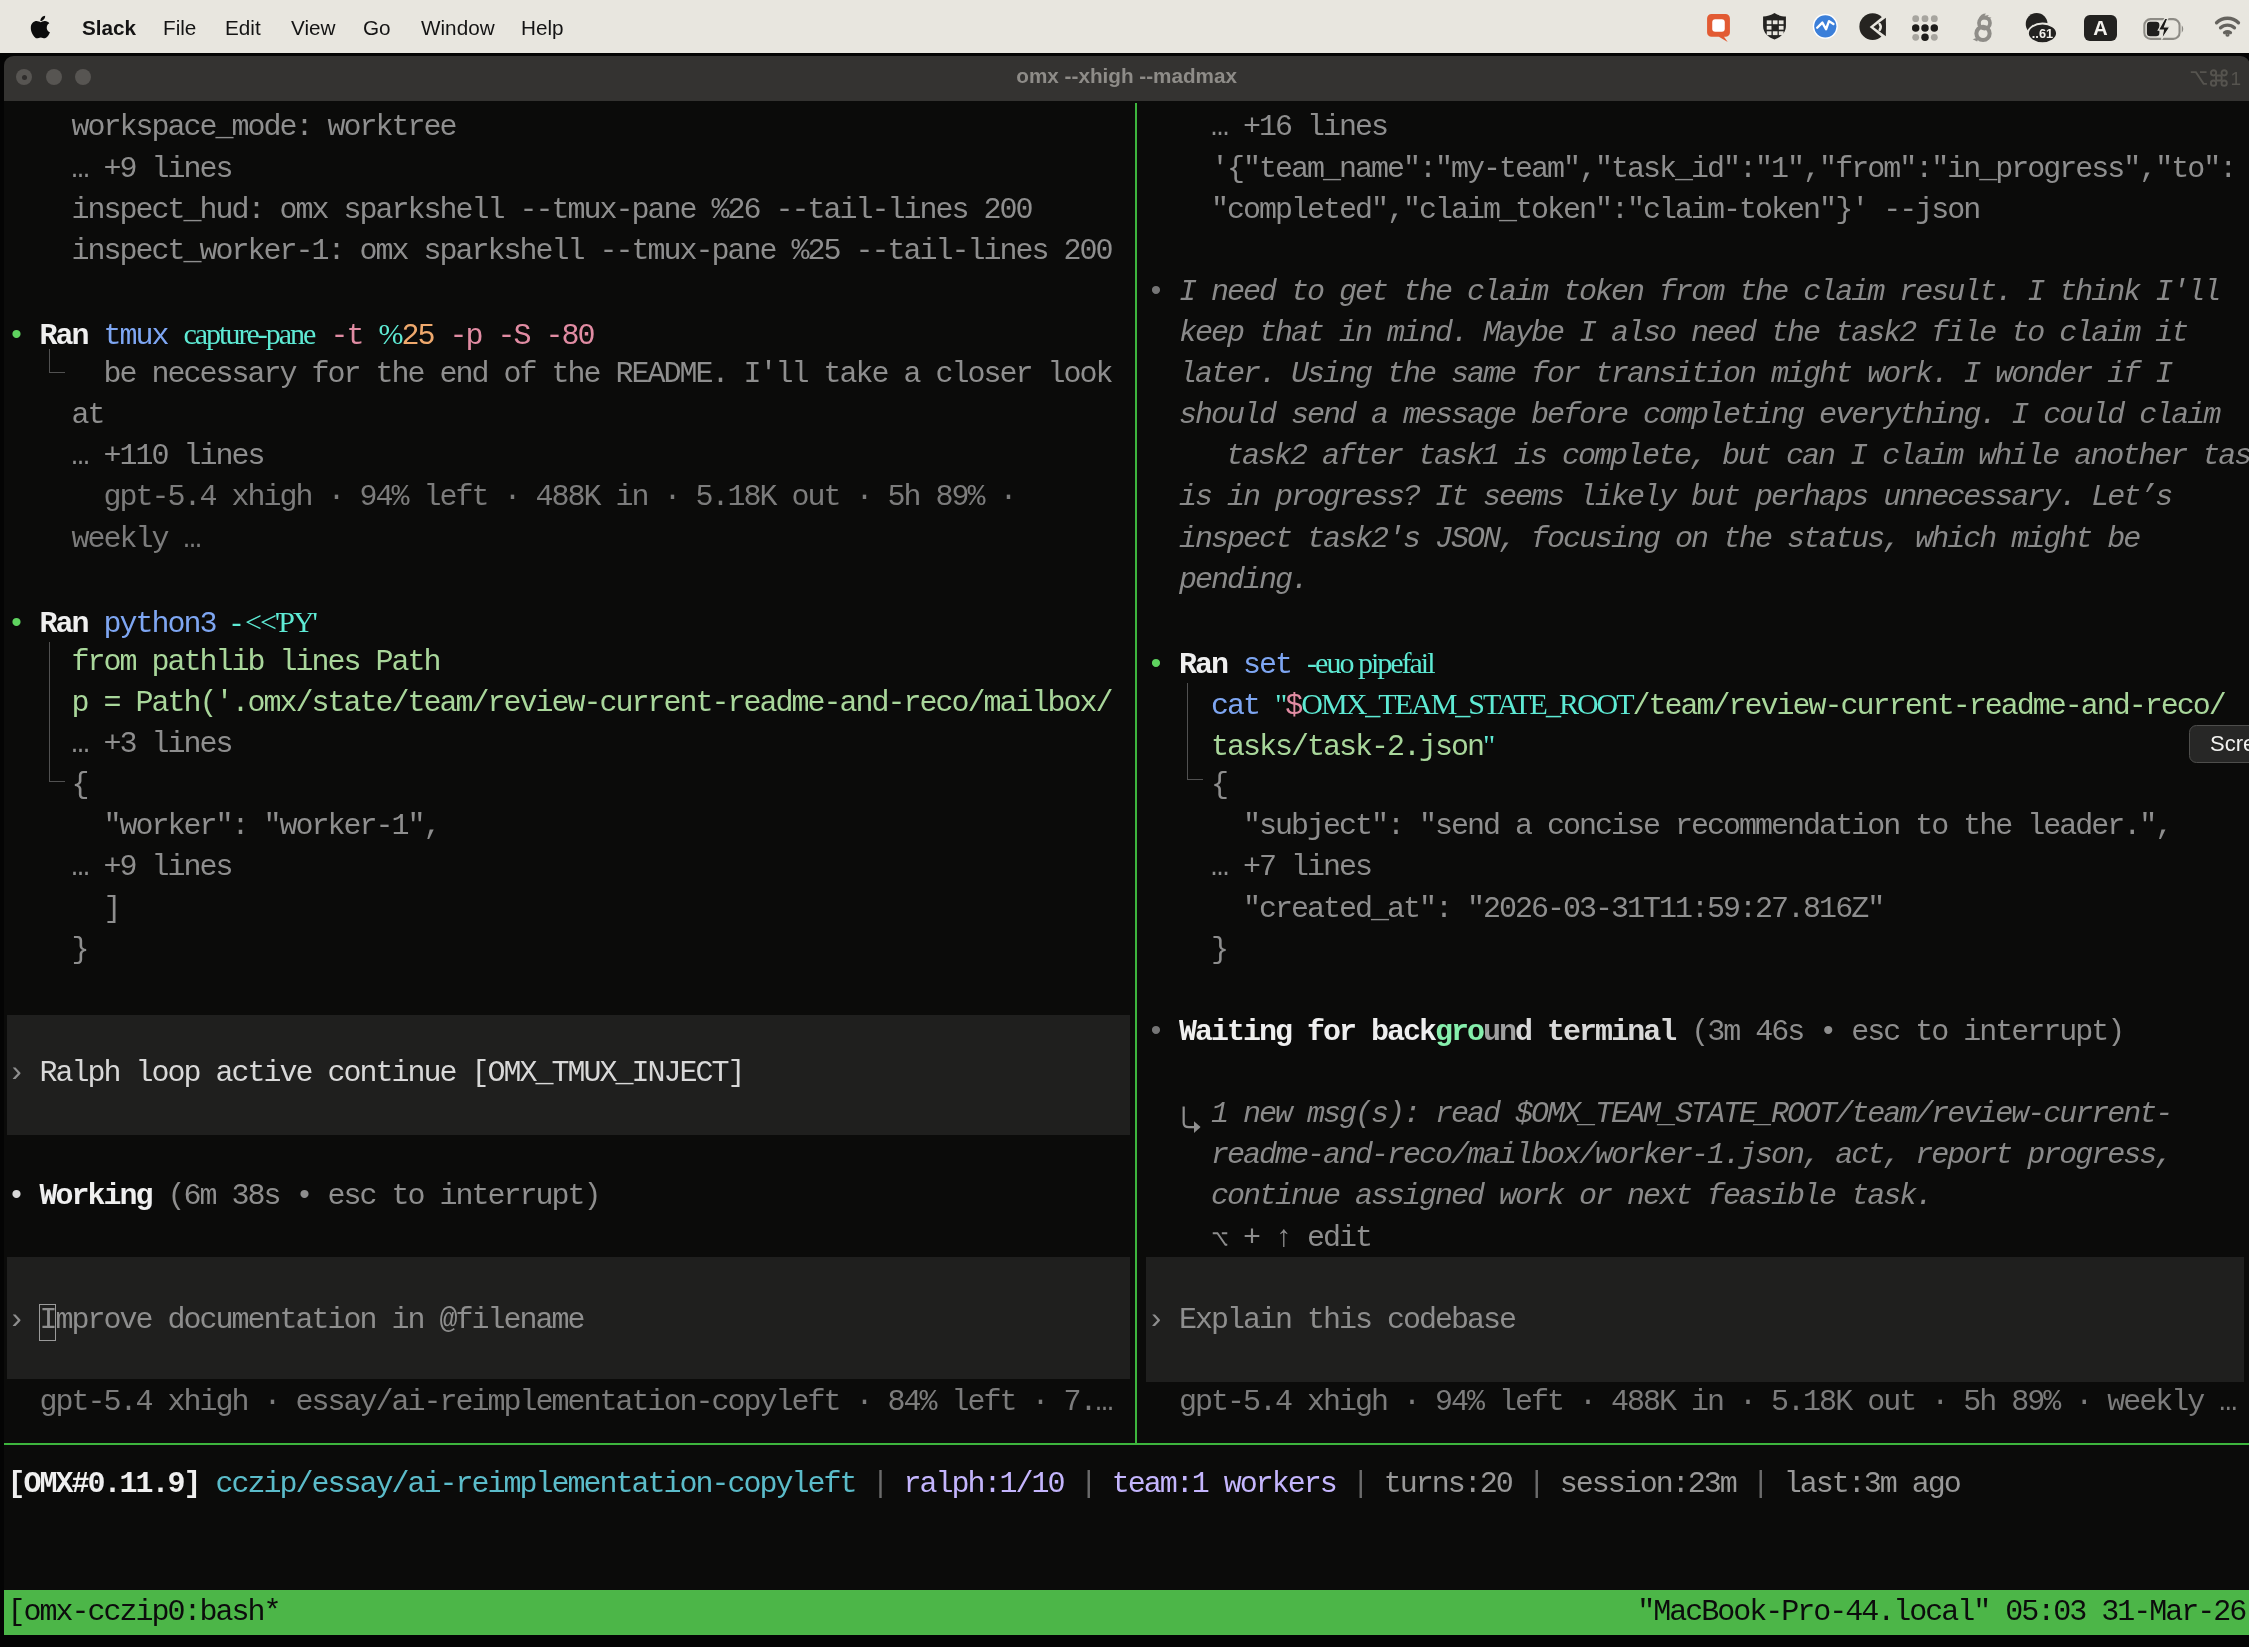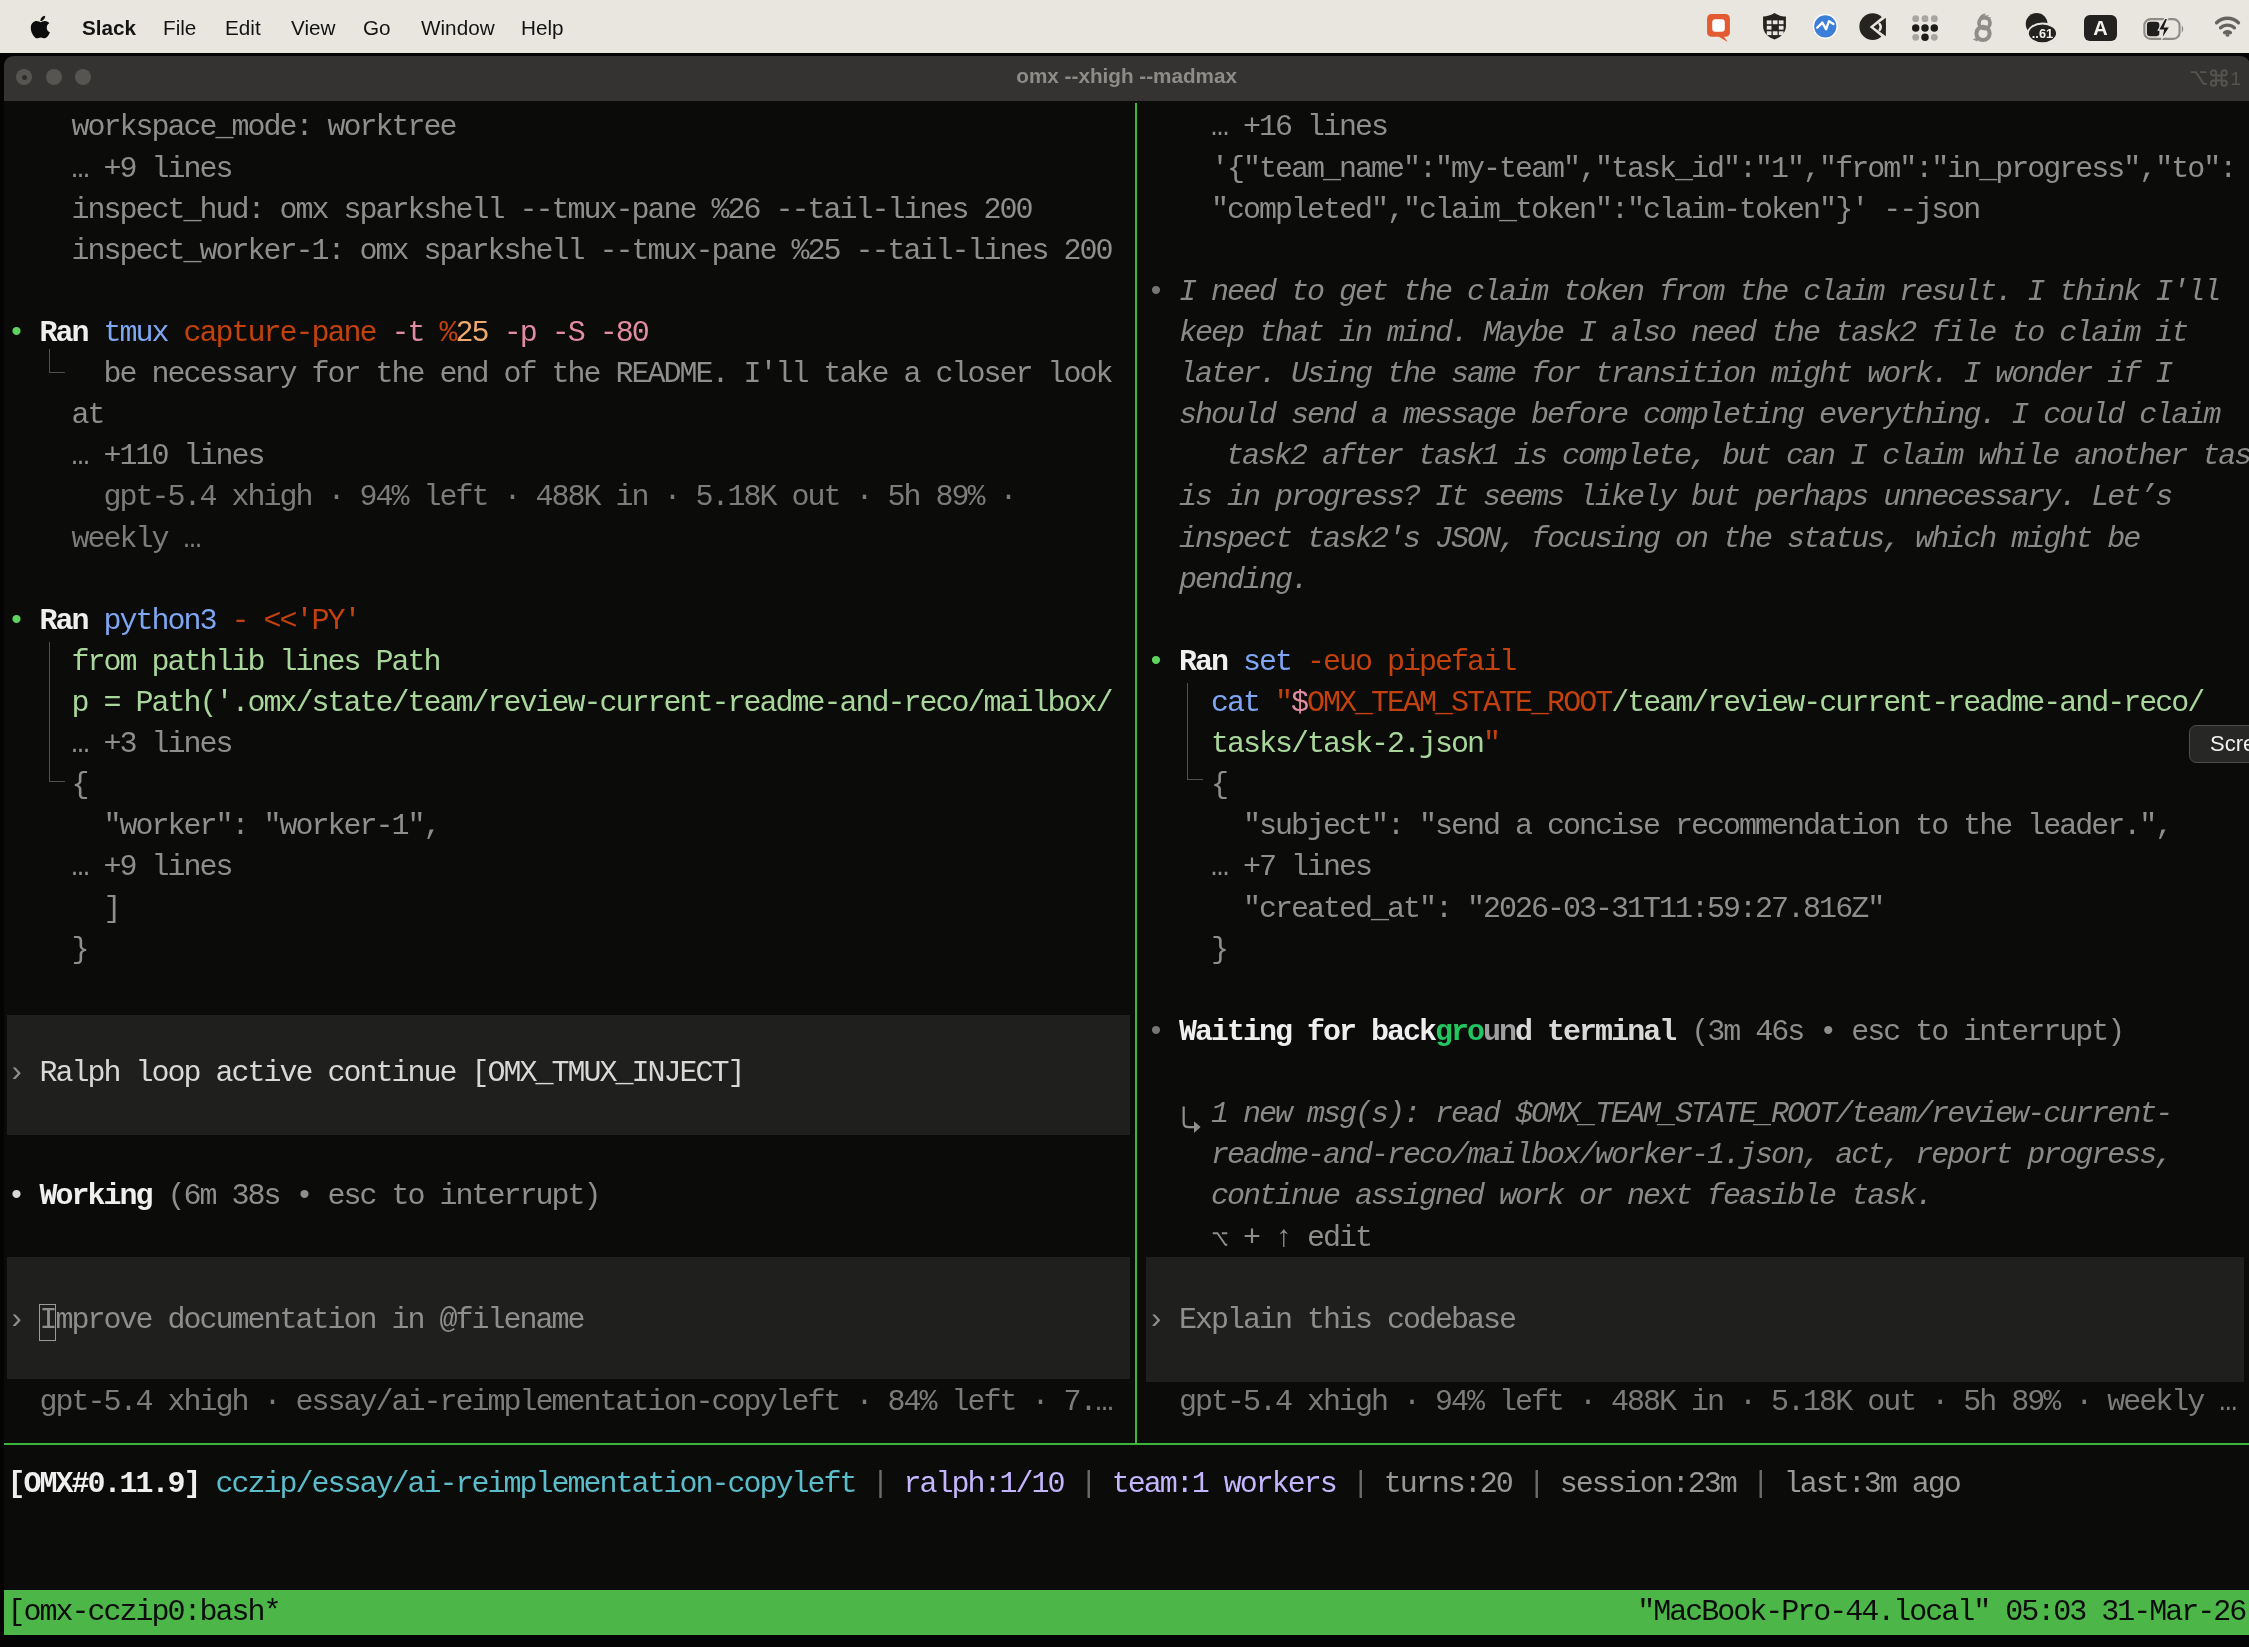--- a/index.html
+++ b/index.html
@@ -9,28 +9,28 @@
 #titlebar { position:absolute; left:0; top:0; width:100%; height:45px; background:#343331; }
 .tl { position:absolute; top:12.5px; width:16px; height:16px; border-radius:50%; background:#575552; }
 #title { position:absolute; left:0; top:8px; width:100%; height:45px; text-align:center; line-height:47px; font:bold 20.7px "Liberation Sans",sans-serif; color:#8e8c88; }
 .r { position:absolute; white-space:pre; font:30px/41px "Liberation Mono",monospace; letter-spacing:-2px; color:#8e8e8e; }
 .g  { color:#8e8e8e; }
 .g2 { color:#989898; }
 .dg { color:#7c7c7c; }
 .pg { color:#6b6b6b; }
 .w  { color:#efefef; font-weight:bold;margin-top:12px; }
 .w2 { color:#d9d9d9; font-weight:bold; }
-.sh1 { color:#22c55e; font-weight:bold; }
+.sh1 { color:#86efac; font-weight:bold; }
 .sh2 { color:#9f9f9f; font-weight:bold; }
 .wt { color:#d8d8d8; }
 .wb { color:#d8d8d8; }
 .gb { color:#5fd35f; }
 .gbd { color:#757575; }
 .bl { color:#7ea6f2; }
-.lv { color:#c2410c; }
+.lv { color:#5eead4;font-family:Liberation Serif, serif; }
 .rs { color:#e18ca3; }
 .or { color:#efa96d; }
 .gr { color:#a9d79b; }
 .cy { color:#5bbcca; }
 .sg { color:#c4b5fd; }
 .gi { color:#8a8a8a; font-style:italic; }
 </style></head>
 <body>
 <div id="menubar">
 <svg class="abs" style="left:30px;top:14px" width="20.7" height="26" viewBox="0 0 384 512">

